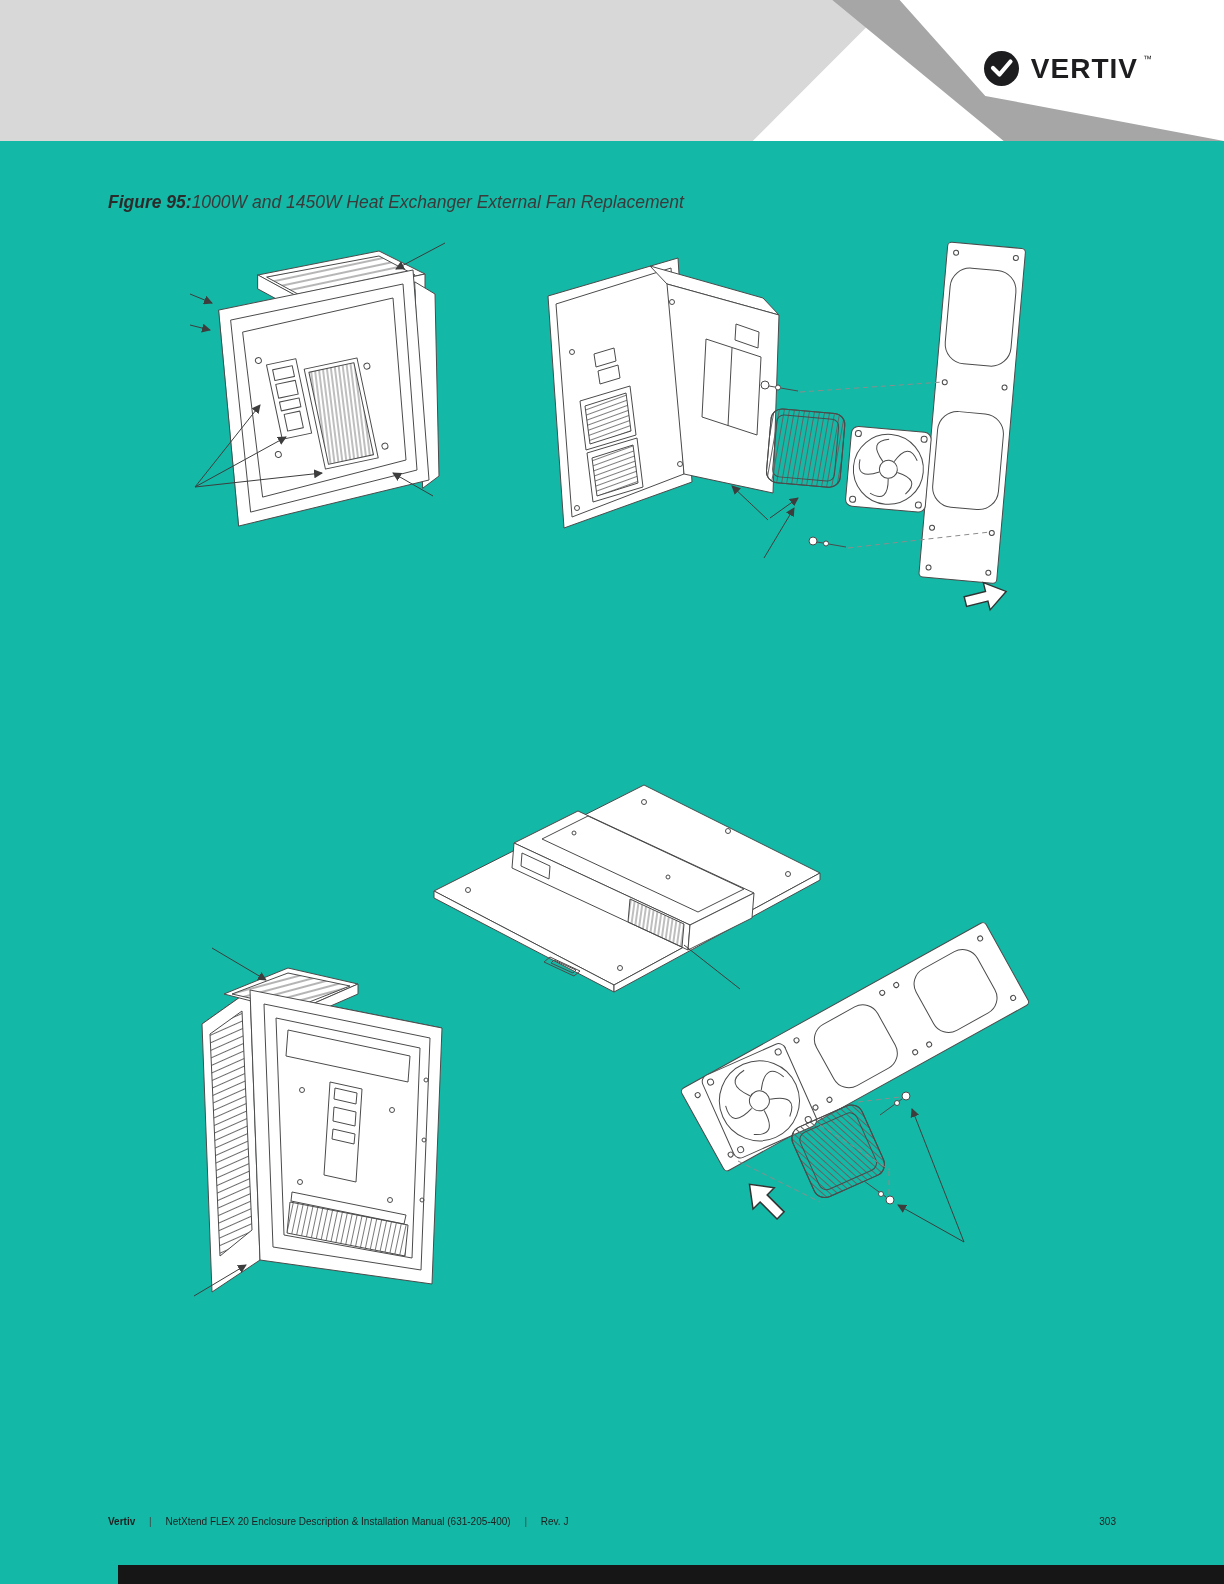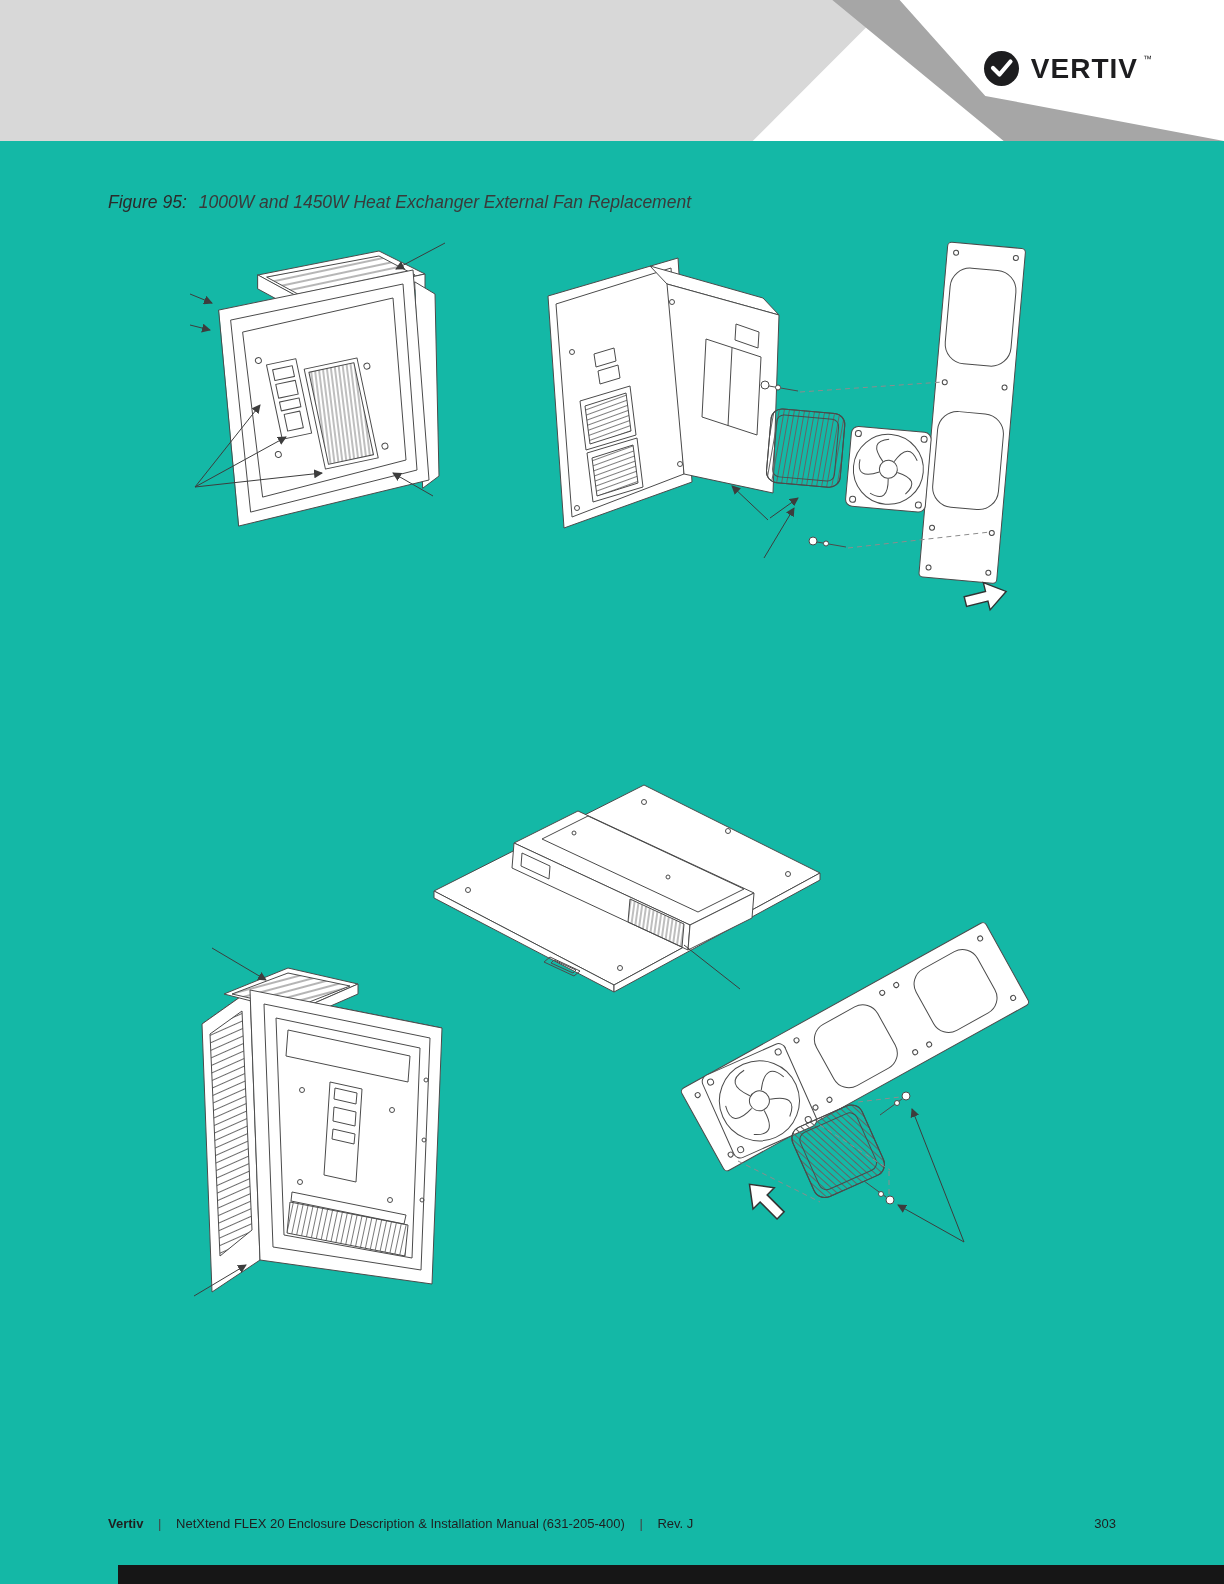--- a/index.html
+++ b/index.html
@@ -11,33 +11,33 @@
   .banner { position:absolute; top:0; left:0; width:1224px; height:141px; background:#fff; }
   .poly { position:absolute; inset:0; }
   .poly-light { background:#d8d8d8; clip-path:polygon(0 0, 73% 0, 61.5% 100%, 0 100%); }
   .poly-dark  { background:#a6a6a6; clip-path:polygon(68% 0, 73.5% 0, 80.5% 68%, 100% 100%, 82% 100%); }
   .logo { position:absolute; top:50px; right:72px; display:flex; align-items:center; gap:11px; }
   .logo-mark { width:37px; height:37px; display:block; }
   .logo-text { font-weight:700; font-size:28px; letter-spacing:1px; color:#1d1d1f; line-height:1; }
   .logo-tm { font-size:9px; color:#1d1d1f; align-self:flex-start; margin-left:-6px; margin-top:4px; }
   
   .figure-caption { position:absolute; top:192px; left:108px; font-size:17.5px; font-style:italic; color:#2b2b2b; white-space:nowrap; }
-  .fig-label { font-weight:400; margin-right:12px; }
+  .fig-label { font-weight:700; margin-right:0; }
   .fig-text  { font-weight:400; color:#3a3a3a;text-align:right; }
   
   .art-item { position:absolute; }
   .art-item svg { width:100%; height:100%; display:block; }
   .d1 { left:183px; top:230px; width:285px; height:305px; }
   .d2 { left:530px; top:236px; width:270px; height:310px; }
   .d3 { left:756px; top:236px; width:285px; height:400px; }
   .d4 { left:422px; top:733px; width:405px; height:275px; }
   .d5 { left:180px; top:930px; width:290px; height:370px; }
   .d6 { left:650px; top:850px; width:395px; height:410px; }
   
-  .footer { position:absolute; left:108px; right:108px; top:1516px; display:flex; justify-content:space-between; align-items:center; font-size:13px; color:#1f1f1f; }
+  .footer { position:absolute; left:108px; right:108px; top:1516px; display:flex; justify-content:space-between; align-items:center; font-size:10px; color:#1f1f1f; }
   .footer-brand { font-weight:700; }
   .footer-sep { margin:0 11px; color:#444; }
   .footer-page { color:#1f1f1f; }
   .bottom-bar { position:absolute; left:118px; right:0; bottom:0; height:19px; background:#161616; }
 </style>
 </head>
 <body>
 
 <div class="page">
 

